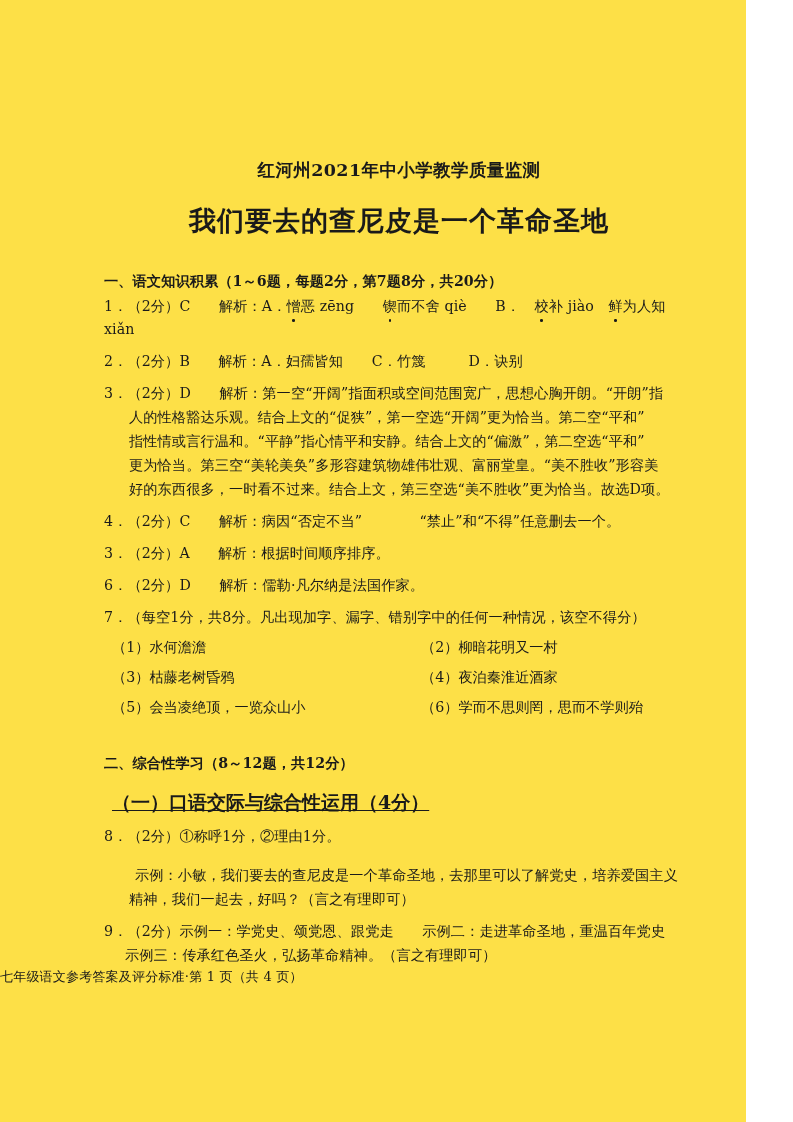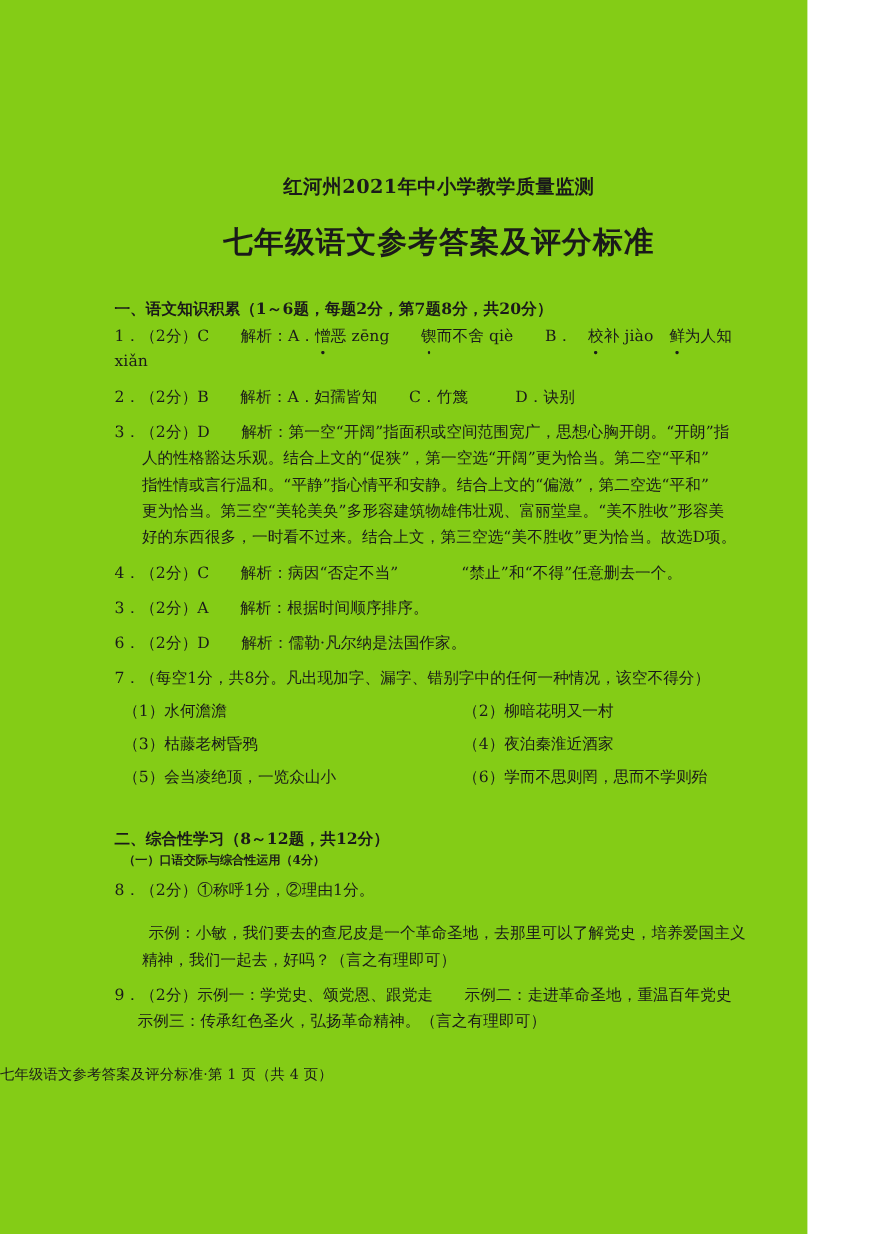--- a/index.html
+++ b/index.html
@@ -13,21 +13,22 @@
     position: relative;
     font-family: "DejaVu Serif", "Liberation Serif", serif;
     color: #1a1a1a;
     overflow: hidden;
   }
   .page {
     position: absolute;
     left: 0; top: 0;
     width: 734px;
     height: 1122px;
-    background: #84cc16;
+    background: #fde047;
+    padding-left: 12px;
   }
   .content {
     position: absolute;
     left: 104px;
     top: 0;
     width: 590px;
   }
 
   
   .title-main {
@@ -50,24 +51,25 @@
   
   .sec-head {
     font-weight: bold;
     font-size: 14.2px;
     letter-spacing: 0.1px;
     margin-top: 34px;
     line-height: 1.5;
   }
   .subsec-head {
     font-weight: bold;
-    font-size: 11px;
-    margin-top: 0;
+    font-size: 19px;
+    margin-top: 14px;
     padding-left: 8px;
     line-height: 1.5;
+    text-decoration: underline;
   }
 
   
   .line {
     font-size: 14.2px;
     line-height: 1.62;
     margin-top: 6px;
     white-space: pre-wrap;
     letter-spacing: 0.1px;
   }
@@ -131,21 +133,21 @@
     color: #1a1a1a;
   }
 </style>
 </head>
 <body>
 
 <div class="page">
   <div class="content">
 
     <div class="title-main">红河州2021年中小学教学质量监测</div>
-    <div class="title-sub">七年级语文参考答案及评分标准</div>
+    <div class="title-sub">我们要去的查尼皮是一个革命圣地</div>
 
     <div class="sec-head">一、语文知识积累（1～6题，每题2分，第7题8分，共20分）</div>
 
     <div class="line tight"><span>1．（2分）C　　解析：A．</span><span class="dot">憎</span><span>恶 zēng　　</span><span class="dot">锲</span><span>而不舍 qiè　　B．　</span><span class="dot">校</span><span>补 jiào　</span><span class="dot">鲜</span><span>为人知 xiǎn</span></div>
 
 
     <div class="line gap">2．（2分）B　　解析：A．妇孺皆知　　C．竹篾　　　D．诀别</div>
 
     <div class="line gap">3．（2分）D　　解析：第一空“开阔”指面积或空间范围宽广，思想心胸开朗。“开朗”指</div>
     <div class="line cont">人的性格豁达乐观。结合上文的“促狭”，第一空选“开阔”更为恰当。第二空“平和”</div>

